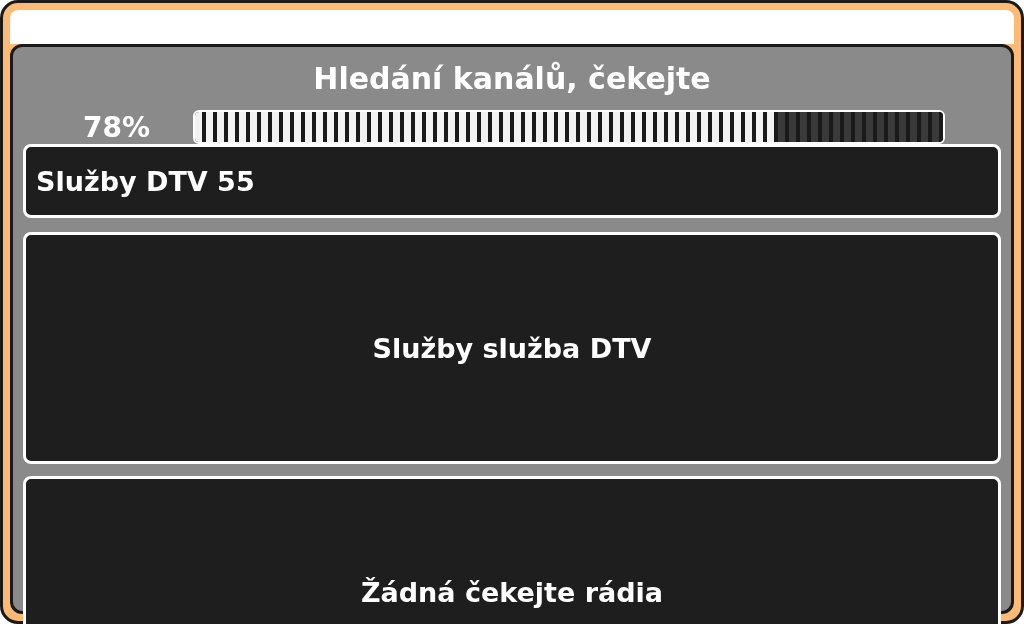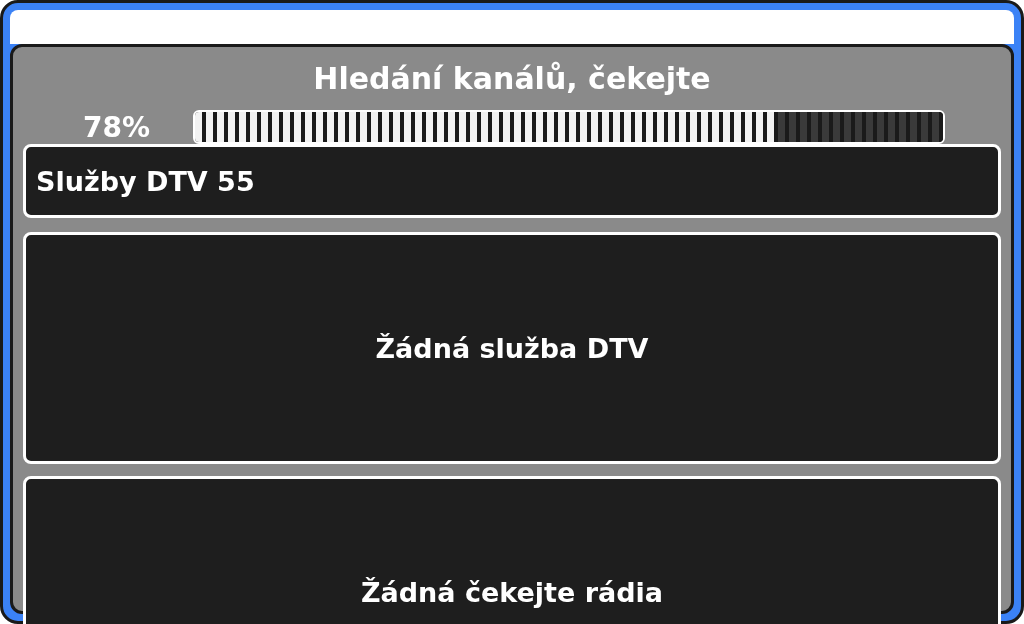--- a/index.html
+++ b/index.html
@@ -12,21 +12,21 @@
       width: 1024px;
       height: 624px;
       background: #fff;
       font-family: "DejaVu Sans", Verdana, Arial, sans-serif;
       overflow: hidden;
     }
     
     .outer-frame {
       width: 1024px;
       height: 624px;
-      background: #3b82f6;
+      background: #fdba74;
       border: 3px solid #1a1a1a;
       border-radius: 18px;
       padding: 7px;
     }
     
     .titlebar {
       height: 34px;
       background: #fff;
       border-radius: 8px 8px 0 0;
     }
@@ -149,21 +149,21 @@
       <div class="percent-label">78%</div>
       <div class="progress-wrap">
         <div class="progress-fill" id="progress-fill" style="width: 78%;"></div>
         <div class="progress-empty"></div>
       </div>
     </div>
 
     <div class="columns">
       <div class="col">
         <div class="box header-box">Služby DTV 55</div>
-        <div class="box content-box">Žádná služba DTV</div>
+        <div class="box content-box">Služby služba DTV</div>
       </div>
       <div class="col">
         <div class="box content-box">Žádná čekejte rádia</div>
       </div>
       <div class="col">
       </div>
     </div>
 
   </div>
 </div>

